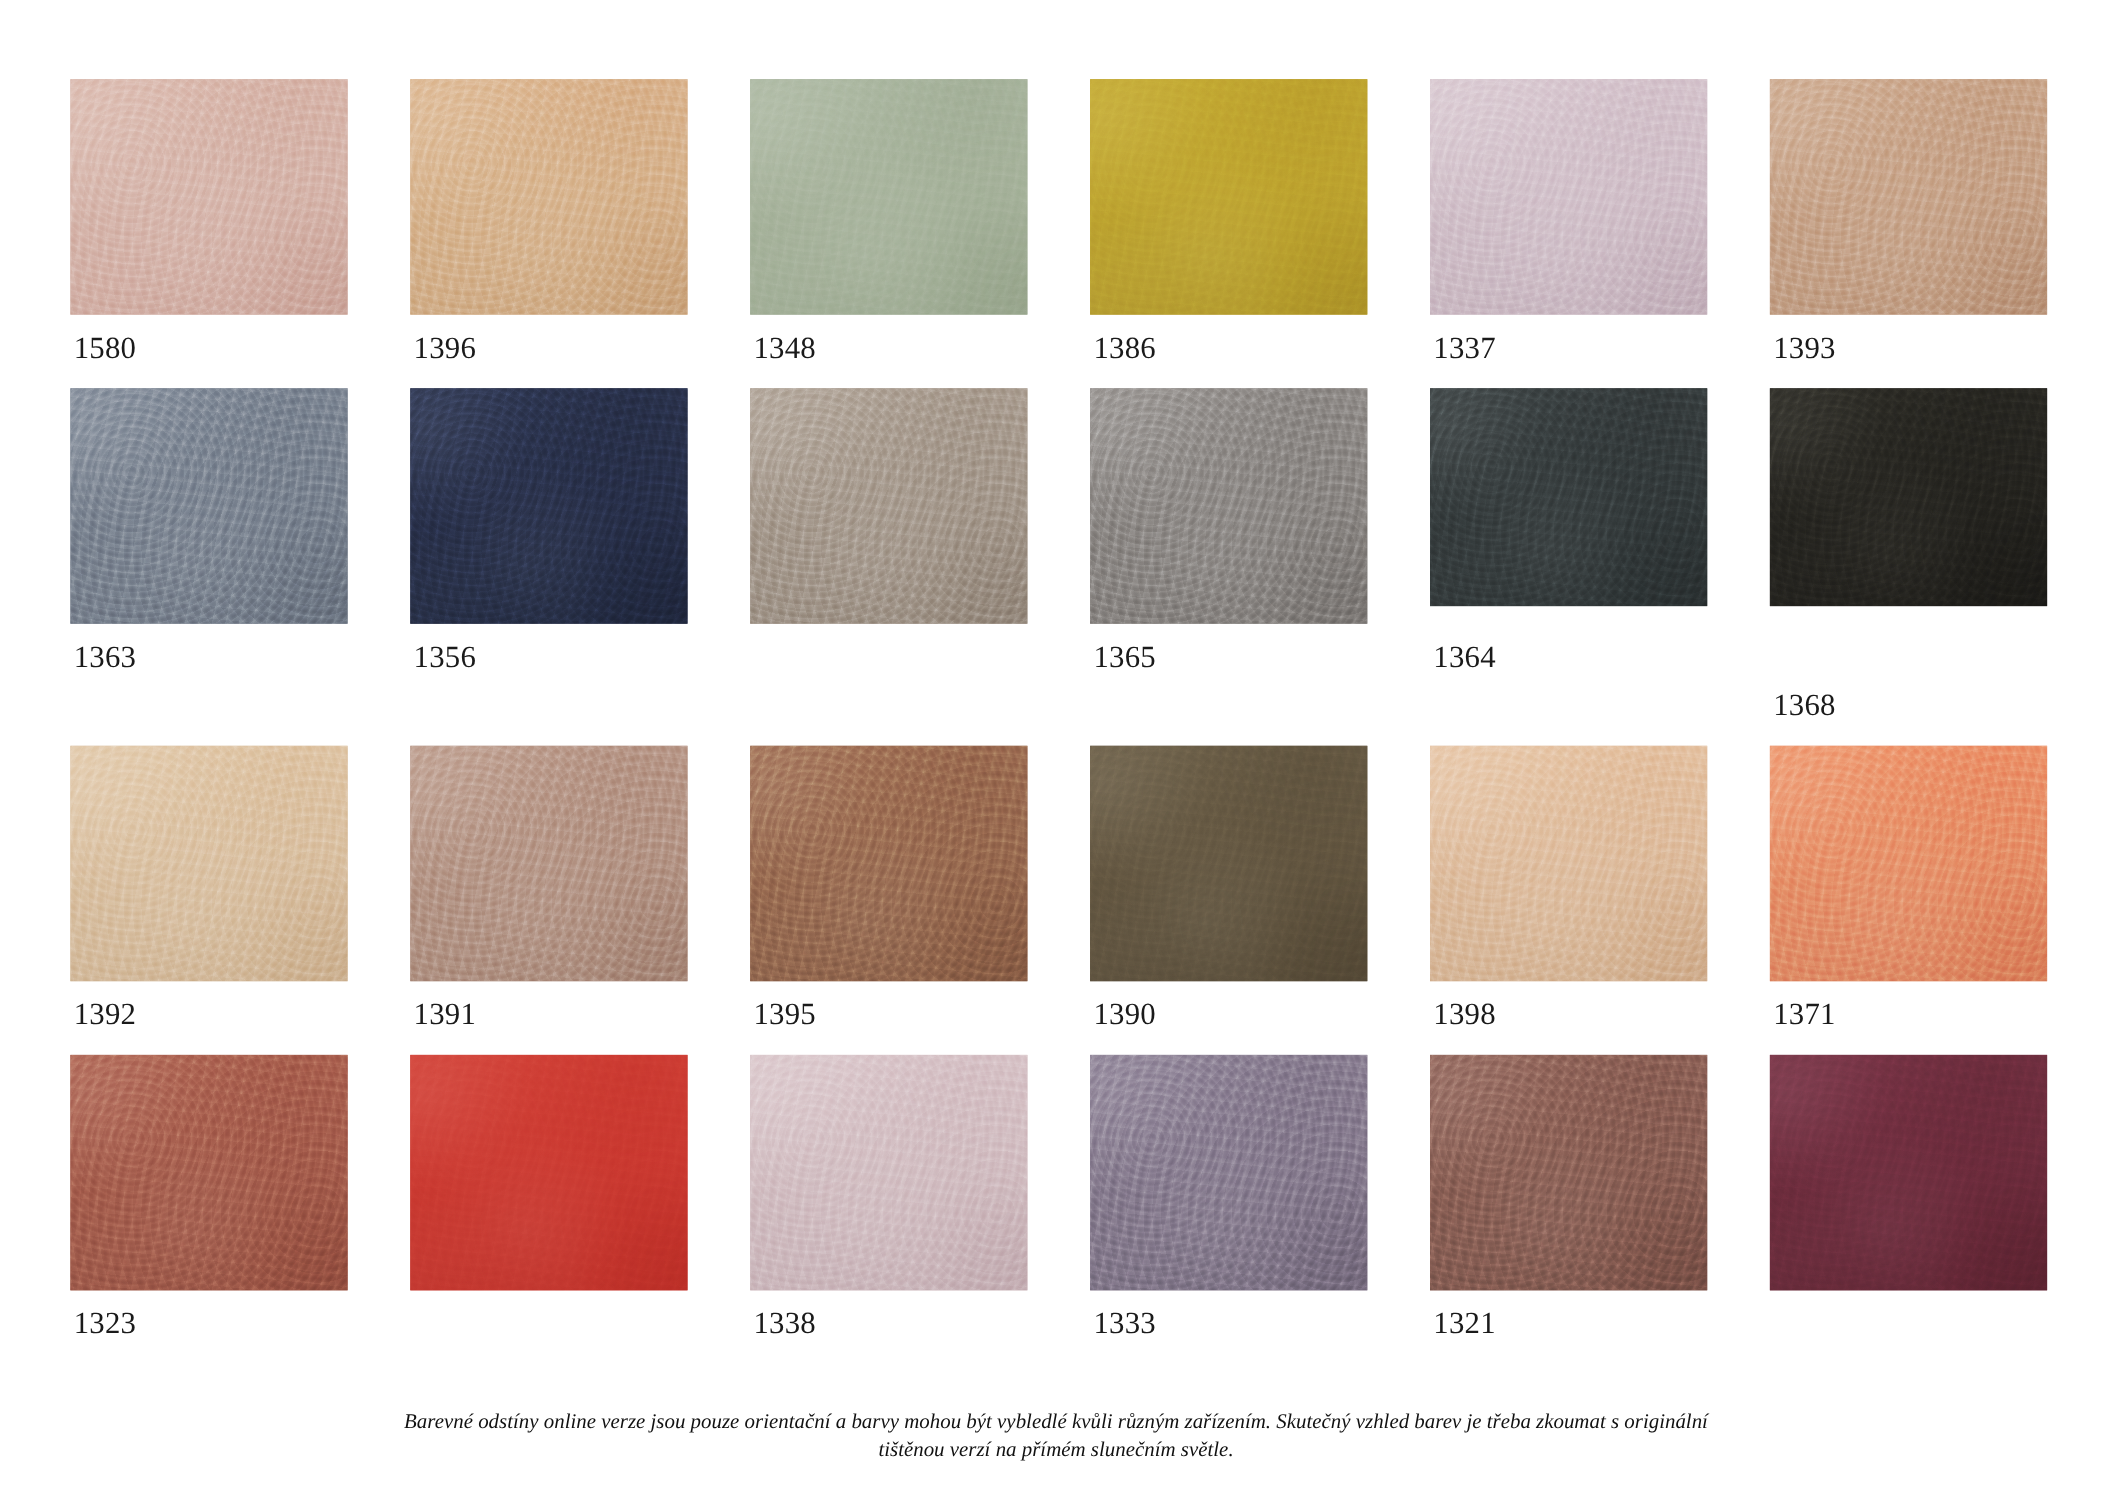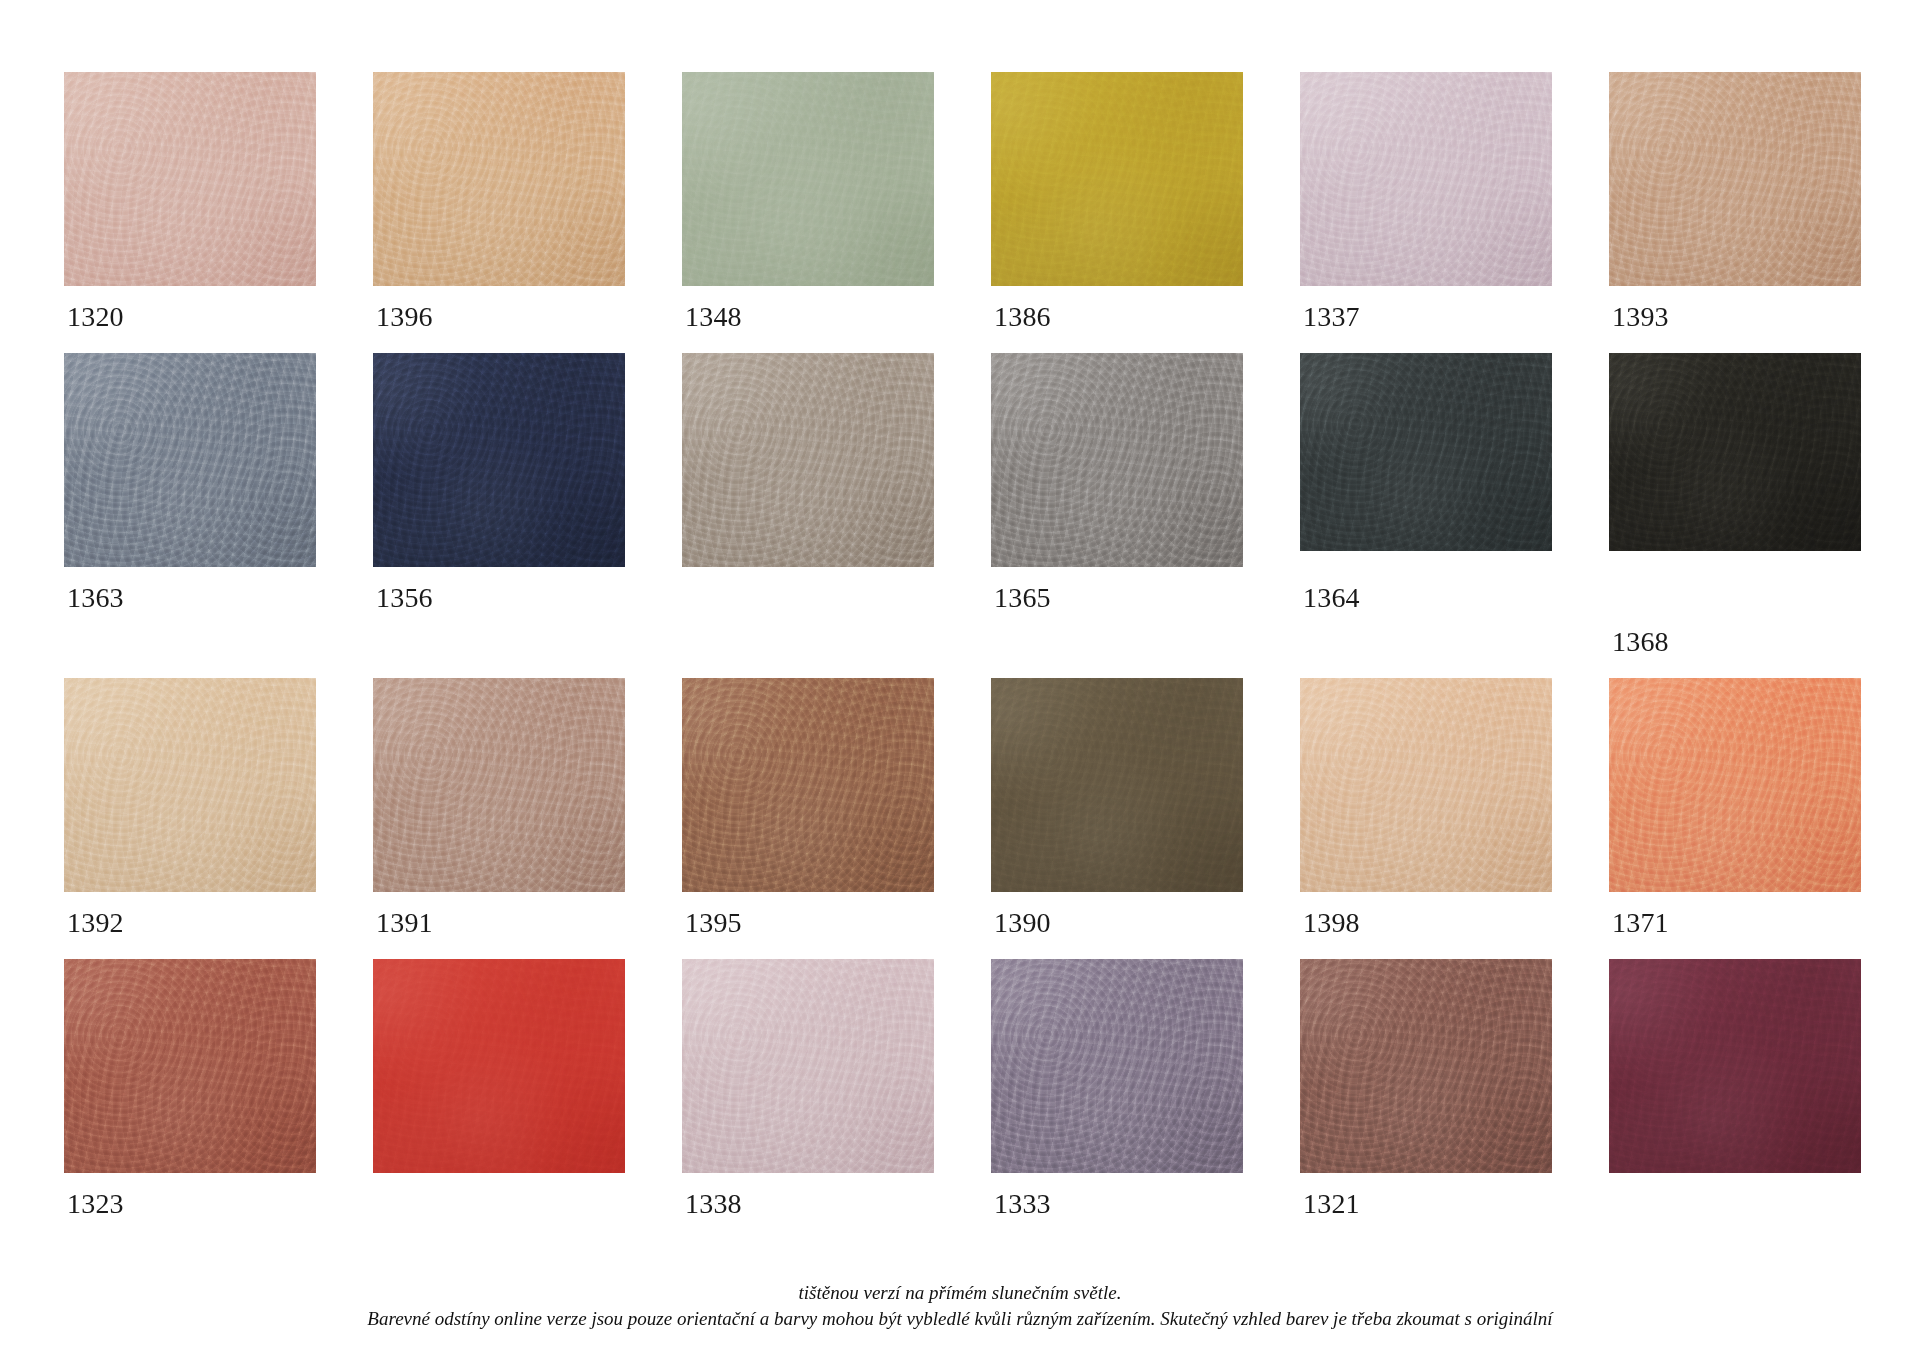--- a/index.html
+++ b/index.html
@@ -131,21 +131,21 @@
 
 <div id="sheet">
 
   <div id="grid">
       <div class="cell">
         <div class="swatch rough" style="height: 214px; background-color: rgb(216, 184, 174); background-image: linear-gradient(178deg, rgb(220, 188, 177) 0%, rgb(216, 184, 174) 46%, rgb(208, 172, 162) 100%);">
           <div class="tex-a"></div>
           <div class="tex-b"></div>
           <div class="tex-c"></div>
         </div>
-        <div class="label">1320</div>
+        <div class="label">1580</div>
       </div>
       <div class="cell">
         <div class="swatch rough" style="height: 214px; background-color: rgb(217, 182, 145); background-image: linear-gradient(178deg, rgb(222, 186, 150) 0%, rgb(217, 182, 145) 46%, rgb(207, 171, 133) 100%);">
           <div class="tex-a"></div>
           <div class="tex-b"></div>
           <div class="tex-c"></div>
         </div>
         <div class="label">1396</div>
       </div>
       <div class="cell">
@@ -335,17 +335,17 @@
       <div class="cell">
         <div class="swatch smooth" style="height: 214px; background-color: rgb(110, 44, 61); background-image: linear-gradient(178deg, rgb(119, 51, 69) 0%, rgb(110, 44, 61) 46%, rgb(99, 38, 53) 100%);">
           <div class="tex-a"></div>
           <div class="tex-b"></div>
           <div class="tex-c"></div>
         </div>
       </div>
     </div>
 
   <div id="footer">
+    <span class="line">Barevné odstíny online verze jsou pouze orientační a barvy mohou být vybledlé kvůli různým zařízením.  Skutečný vzhled barev je třeba zkoumat s originální</span>
     <span class="line">tištěnou verzí na přímém slunečním světle.</span>
-    <span class="line">Barevné odstíny online verze jsou pouze orientační a barvy mohou být vybledlé kvůli různým zařízením.  Skutečný vzhled barev je třeba zkoumat s originální</span>
   </div>
 
 </div>
 
 </body></html>

